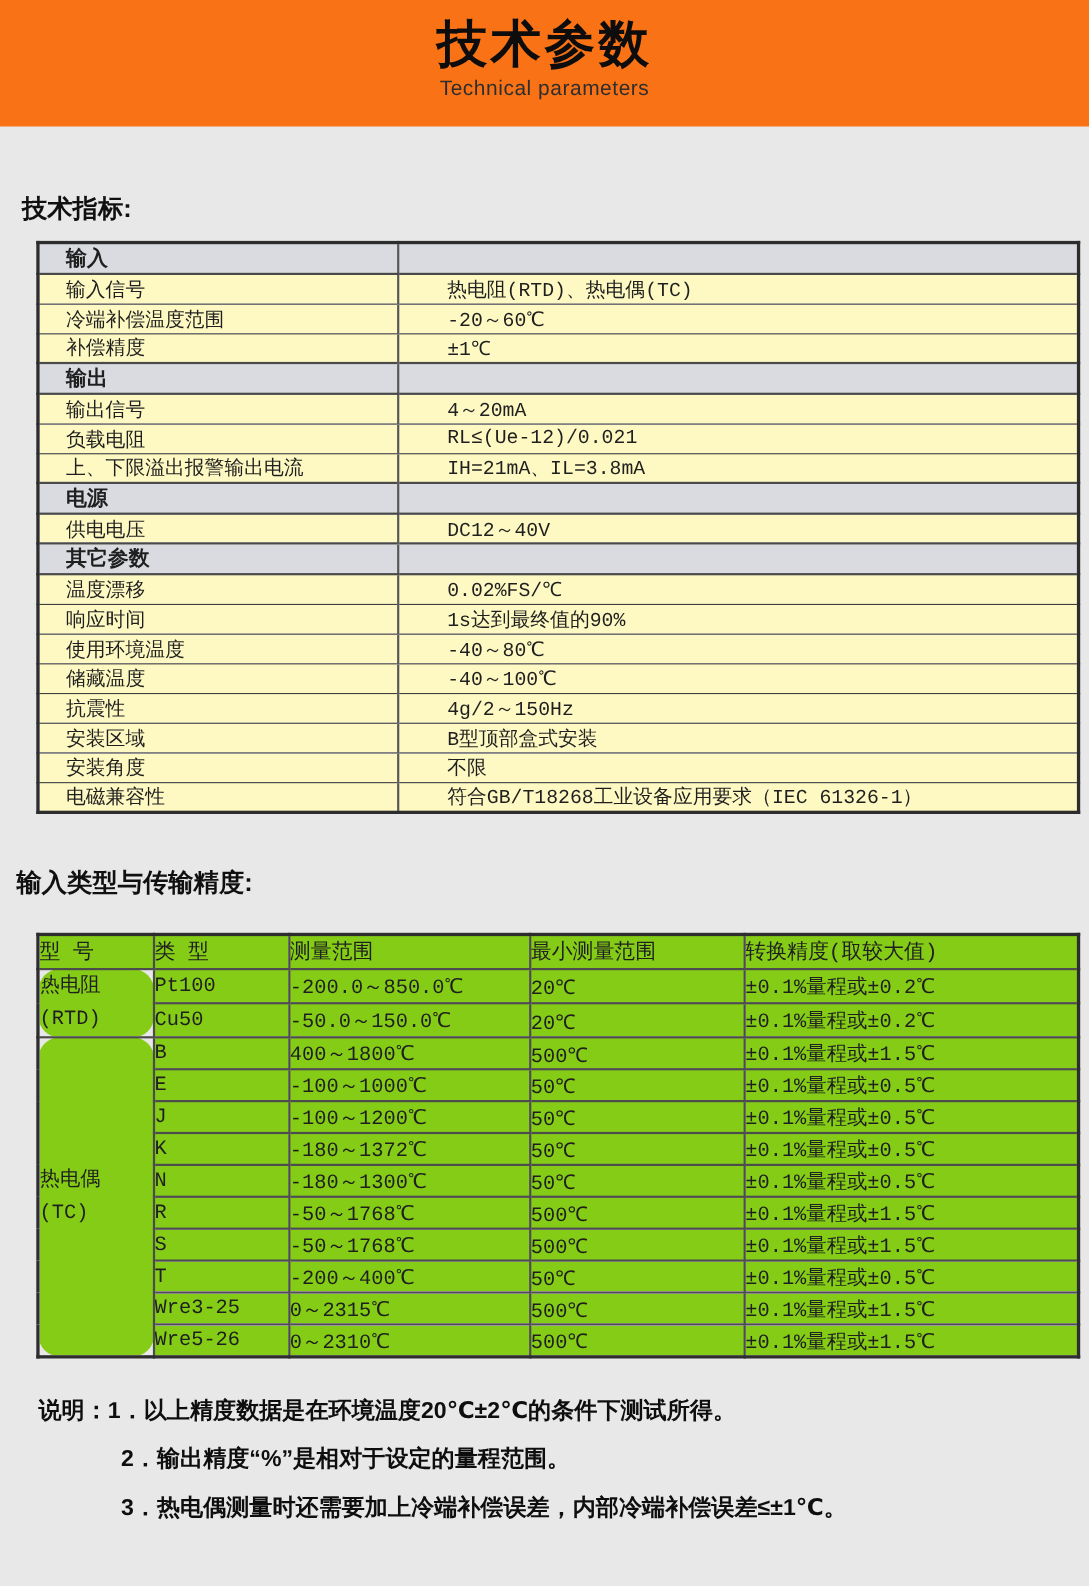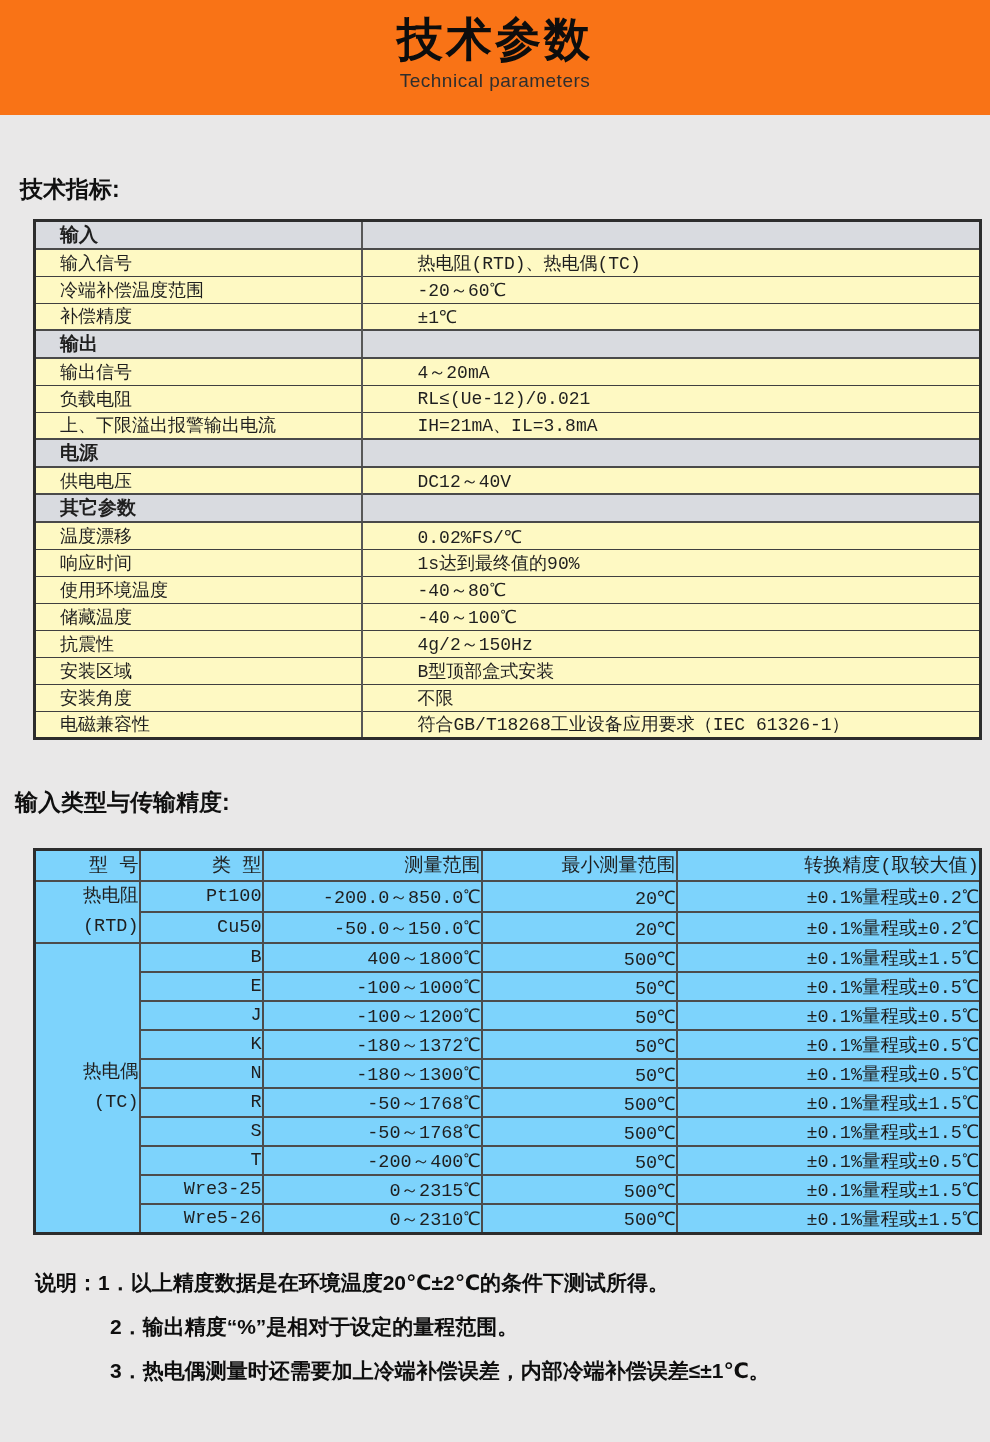--- a/index.html
+++ b/index.html
@@ -50,42 +50,42 @@
   }
   table.spec { margin-top: 16px; border: 3px solid #2d2d2d; }
   table.spec td {
     height: 27px;
     background: #fef9c3;
     border: 1px solid #404040;
     padding-left: 24px;
     white-space: nowrap;
     overflow: hidden;
   }
-  table.spec td.value { padding-left: 55px; }
+  table.spec td.value { padding-left: 44px; }
   table.spec tr.section td {
     background: #d9dbe0;
     font-weight: bold;
     font-size: 19px;
     border-top: 2px solid #4a4a4a;
     border-bottom: 2px solid #4a4a4a;
   }
   table.spec td:first-child { border-right: 2px solid #585858; }
 
   table.acc { margin-top: 32px; border: 3px solid #2d2d2d; }
   table.acc th, table.acc td {
     border: 2px solid #4c4c4c;
-    background: #7dd3fc;
-    text-align: right;
+    background: #84cc16;
+    text-align: left;
     font-weight: normal;
     white-space: nowrap;
     overflow: hidden;
   }
   table.acc th { height: 32px; font-size: 19px; }
   table.acc td { height: 29px; font-size: 18.5px; }
-  table.acc td.model { vertical-align: middle; line-height: 30px; }
+  table.acc td.model { vertical-align: middle; line-height: 30px; border-radius: 19px; }
   table.acc td.model span { display: block; }
 
   .notes {
     margin: 26px 0 0 35px;
     font-weight: bold;
     font-size: 21px;
     color: #0e0e0e;
   }
   .note-line { line-height: 44px; white-space: nowrap; }
   .note-line.indent { padding-left: 75px; }

